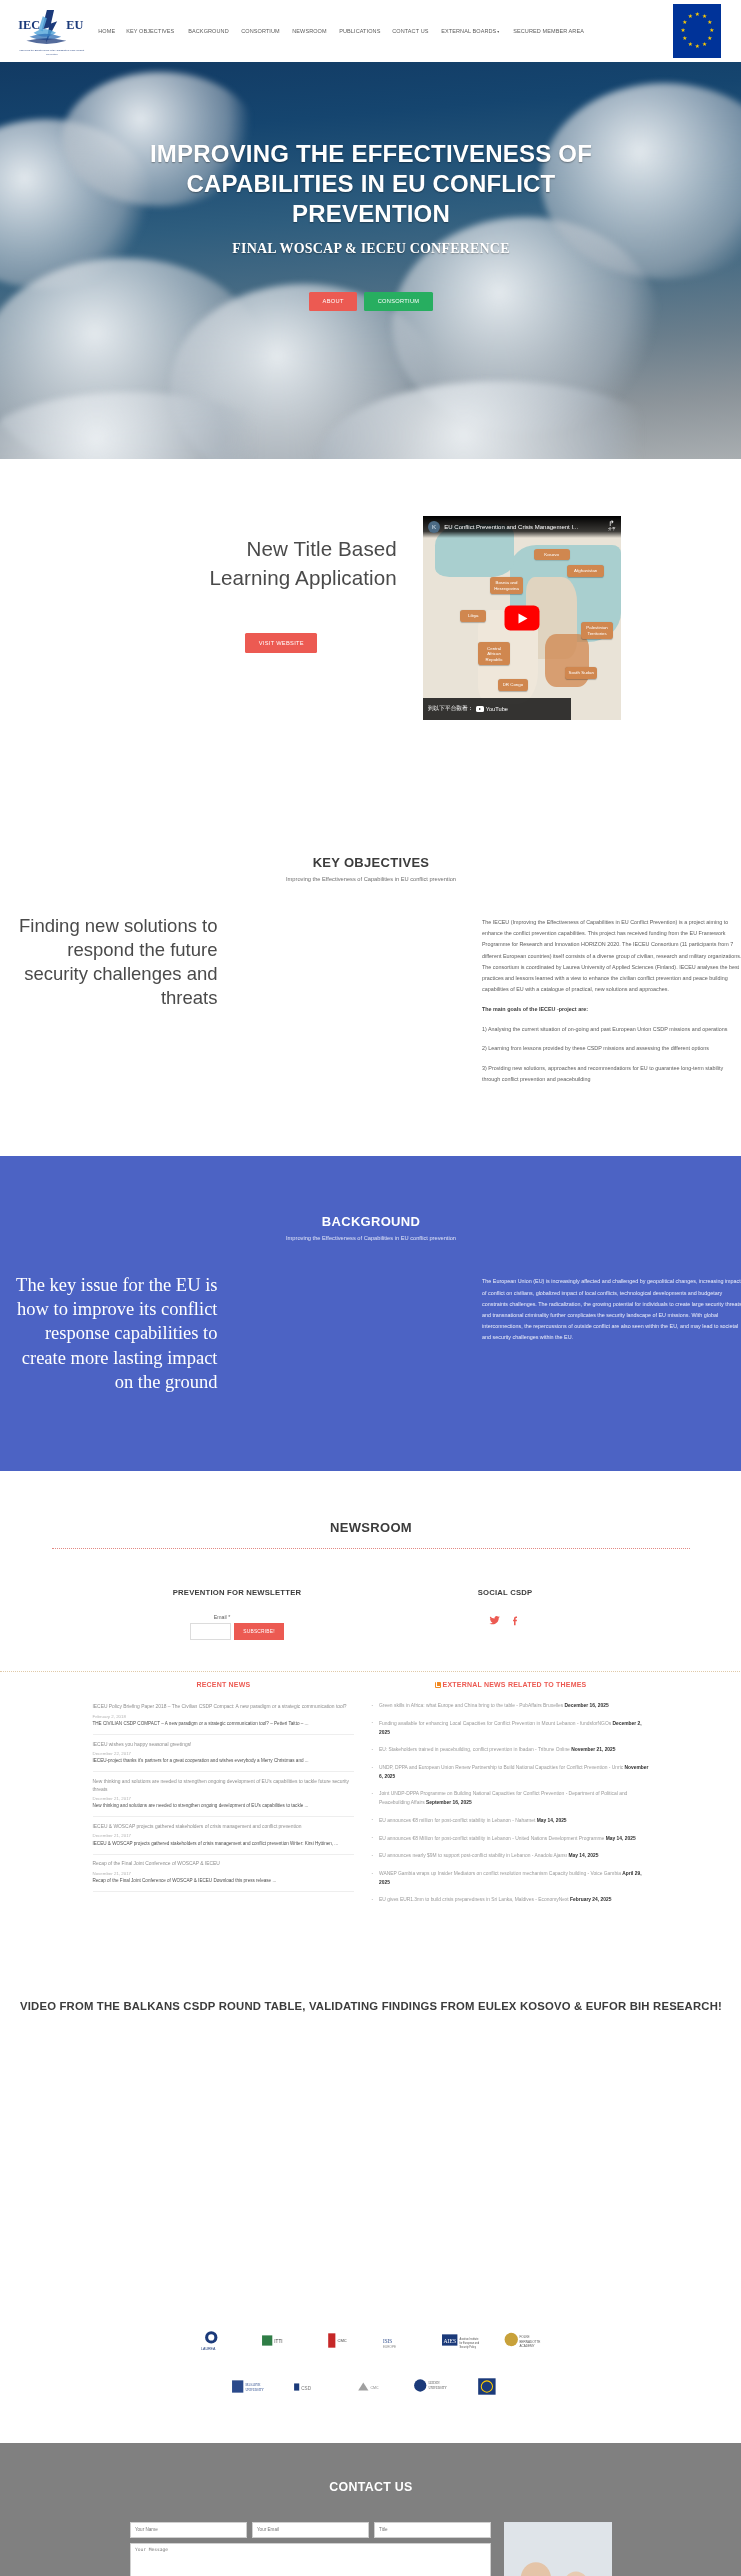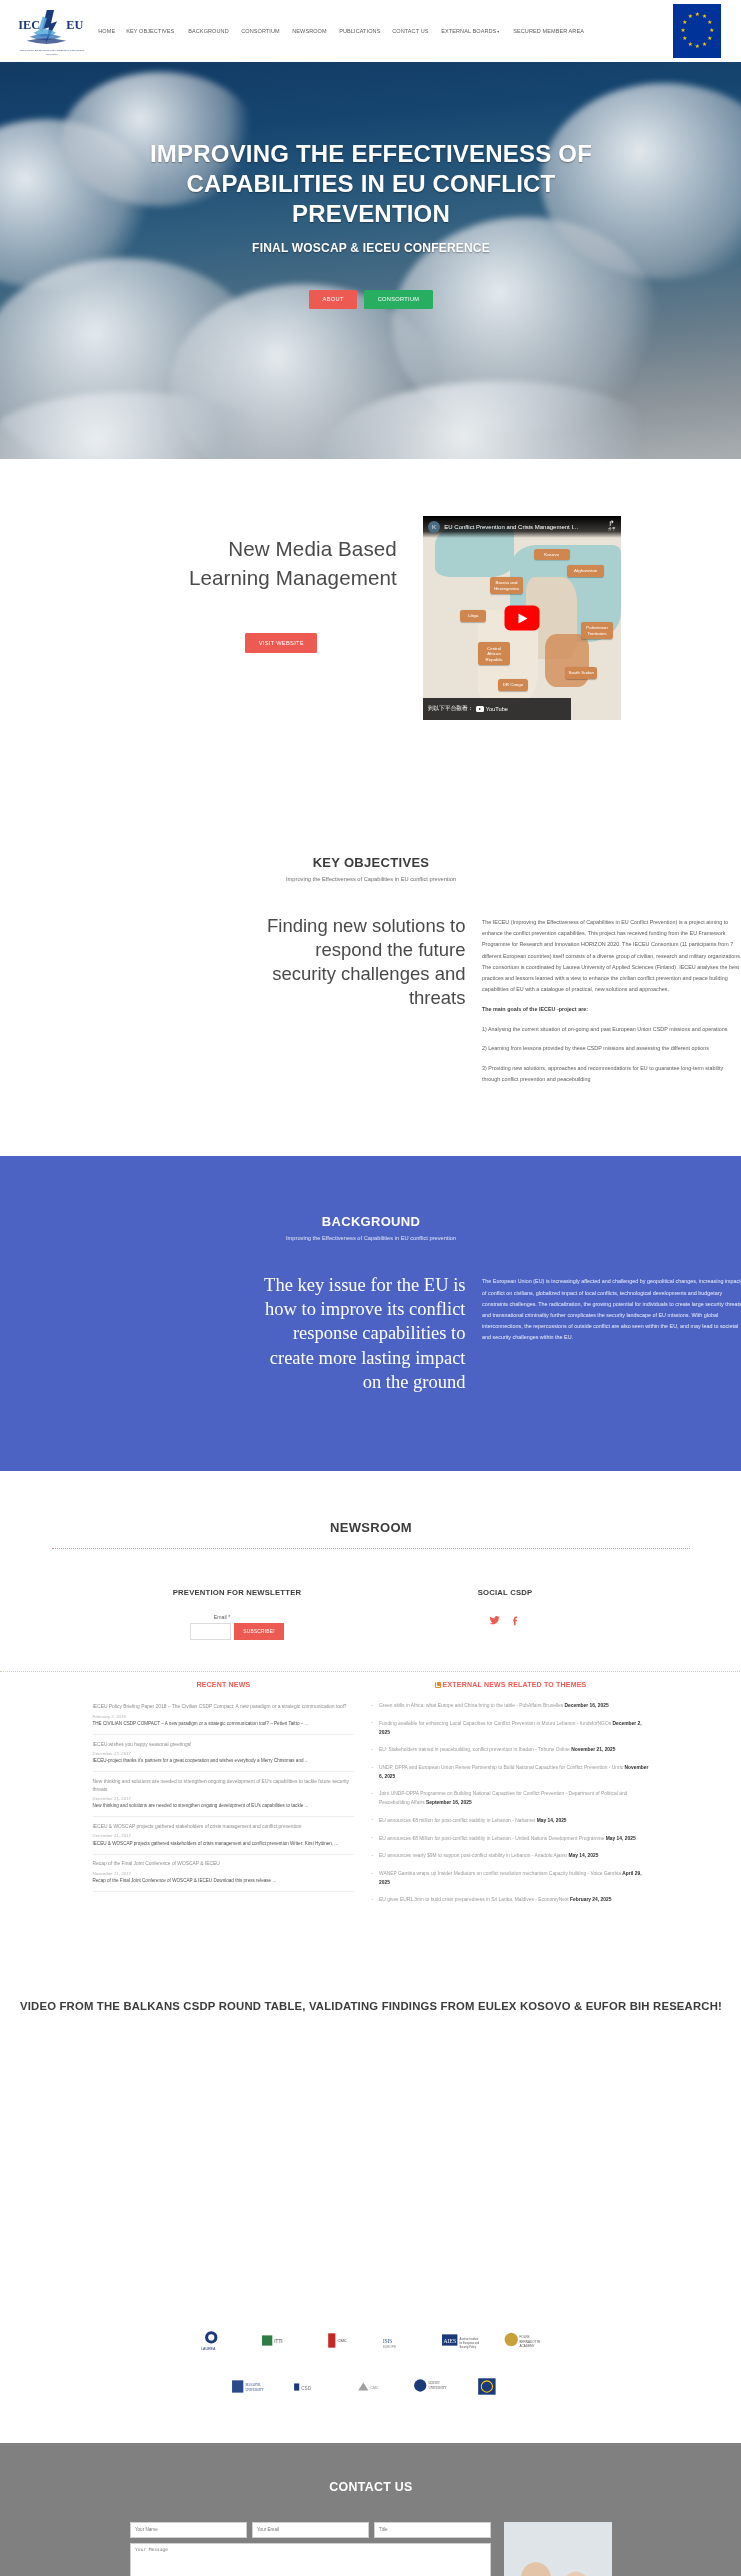--- a/index.html
+++ b/index.html
@@ -63,22 +63,22 @@
     filter: blur(3.1px);
   }
   .hero-inner { position:relative; z-index:3; width:515px; text-align:center; padding-top:77px; }
   .hero h1 {
     color:#fff; font-size:24px; line-height:1.24; font-weight:bold;
     letter-spacing:0.2px;
     font-family:"Liberation Sans Narrow","Liberation Sans",sans-serif;
     text-shadow: 0 0.5px 1.5px rgba(0,0,0,.35);
   }
   .hero h2 {
-    color:#fff; font-size:12px; font-weight:bold; margin-top:12.4px; letter-spacing:0.2px;
-    font-family:Liberation Sans, sans-serif;
+    color:#fff; font-size:14px; font-weight:bold; margin-top:12.4px; letter-spacing:0.2px;
+    font-family:Liberation Serif, serif;
     text-shadow: 0 0.5px 1.5px rgba(0,0,0,.35);
   }
   .hero-btns { margin-top: 35px; display:flex; gap:7.2px; justify-content:center; }
   .btn {
     border:0; cursor:pointer; color:#fff; font-size:5.7px; letter-spacing:0.3px;
     padding:6.7px 13.4px; border-radius:1.5px;
     font-family:"Liberation Sans Narrow","Liberation Sans",sans-serif;
   }
   .btn-red { background:#ec5a52; }
   .btn-green { background:#27ae60; }
@@ -132,21 +132,21 @@
   
   .sec-title {
     text-align:center; font-size:13px; font-weight:bold; letter-spacing:0.3px; color:#3c3c3c;
     font-family:"Liberation Sans Narrow","Liberation Sans",sans-serif;
   }
   .sec-sub { text-align:center; font-size:5.7px; color:#6e6e6e; margin-top:6.2px;
     font-family:"Liberation Sans Narrow","Liberation Sans",sans-serif;}
 
   
   .objectives { padding: 58px 0 62px; background:#fff; }
-  .two-col { display:flex; justify-content:flex-end; margin-top:32px; }
+  .two-col { display:flex; justify-content:space-between; margin-top:32px; }
   .col-head {
     width: 234px; text-align:right; padding-right:16.5px;
     font-size:18.5px; line-height:1.3; color:#4a4a4a; font-weight:normal;
     font-family:"Liberation Sans Narrow","Liberation Sans",sans-serif;
   }
   .col-body { width: 260px; font-size:5.4px; line-height:2.05; color:#5d5d5d; padding-top:3.1px;}
   .col-body p { margin-bottom: 8.8px; }
   .col-body b { color:#3d3d3d; }
 
   
@@ -280,21 +280,21 @@
       <h2>FINAL WOSCAP &amp; IECEU CONFERENCE</h2>
       <div class="hero-btns">
         <button class="btn btn-red">ABOUT</button>
         <button class="btn btn-green">CONSORTIUM</button>
       </div>
     </div>
   </section>
 
   <section class="media">
     <div class="media-left">
-      <h3>New Media Based Learning Management</h3>
+      <h3>New Title Based Learning Application</h3>
       <div class="media-btn-row">
         <button class="btn btn-red">VISIT WEBSITE</button>
       </div>
     </div>
 
     <div class="video-card">
       <div class="map-bg">
         <div class="sea" style="left:0;top:0;width:100%;height:100%;background:#e9e3d7;"></div>
         <div class="sea" style="left:44%;top:14%;width:56%;height:48%;background:#a9cfcf;border-radius:24% 8% 30% 10%;"></div>
         <div class="sea" style="left:6%;top:4%;width:40%;height:26%;background:#a9cfcf;border-radius:40% 20% 30% 18%;"></div>

